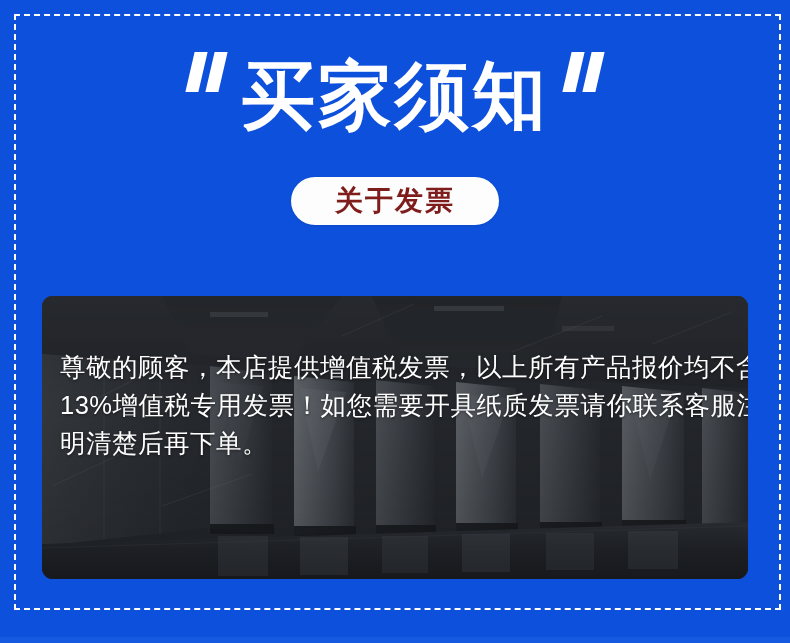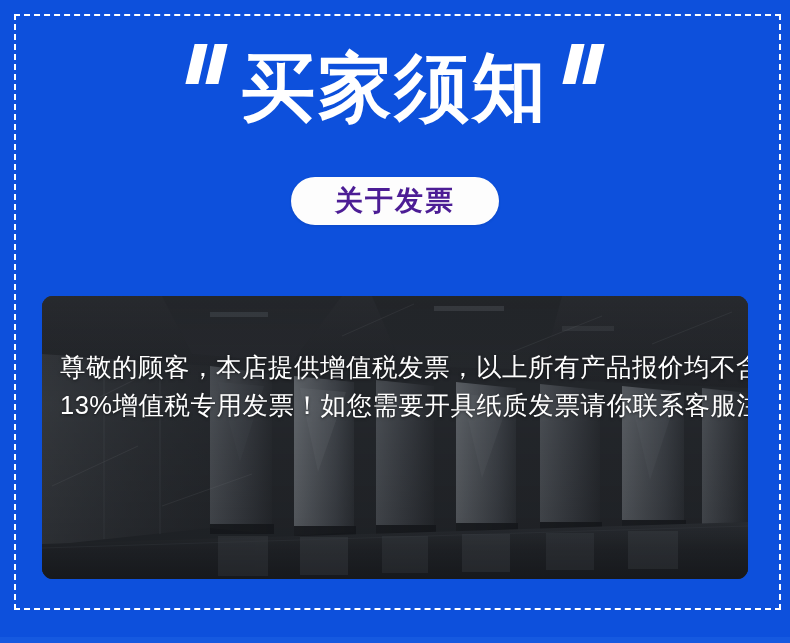--- a/index.html
+++ b/index.html
@@ -40,21 +40,21 @@
     border: 2px dashed #ffffff;
     box-sizing: border-box;
     pointer-events: none;
   }
 
   
   .headline-row {
     position: absolute;
     left: 0;
     right: 0;
-    top: 40px;
+    top: 48px;
     height: 96px;
     display: flex;
     align-items: center;
     justify-content: center;
     gap: 18px;
     text-align: center;
   }
   .quote-mark {
     display: inline-flex;
     gap: 7px;
@@ -90,21 +90,21 @@
     justify-content: center;
   }
   .pill {
     width: 208px;
     height: 48px;
     background: #fdfdfd;
     border-radius: 24px;
     display: flex;
     align-items: center;
     justify-content: center;
-    color: #4c1d95;
+    color: #7f1d1d;
     font-size: 28px;
     font-weight: bold;
     letter-spacing: 2px;
     box-shadow: 0 1px 3px rgba(0,0,0,0.10);
   }
 
   
   .photo-panel {
     position: absolute;
     left: 42px;
@@ -260,16 +260,17 @@
         <line x1="120" y1="210" x2="210" y2="178"></line>
         <line x1="610" y1="48" x2="690" y2="16"></line>
       </g>
     </svg>
 
     <div class="panel-tint"></div>
 
     <div class="body-copy">
       <p>尊敬的顾客，本店提供增值税发票，以上所有产品报价均不含</p>
       <p>13%增值税专用发票！如您需要开具纸质发票请你联系客服注</p>
+      <p>明清楚后再下单。</p>
     </div>
   </div>
 
 </div>
 
 </body></html>

